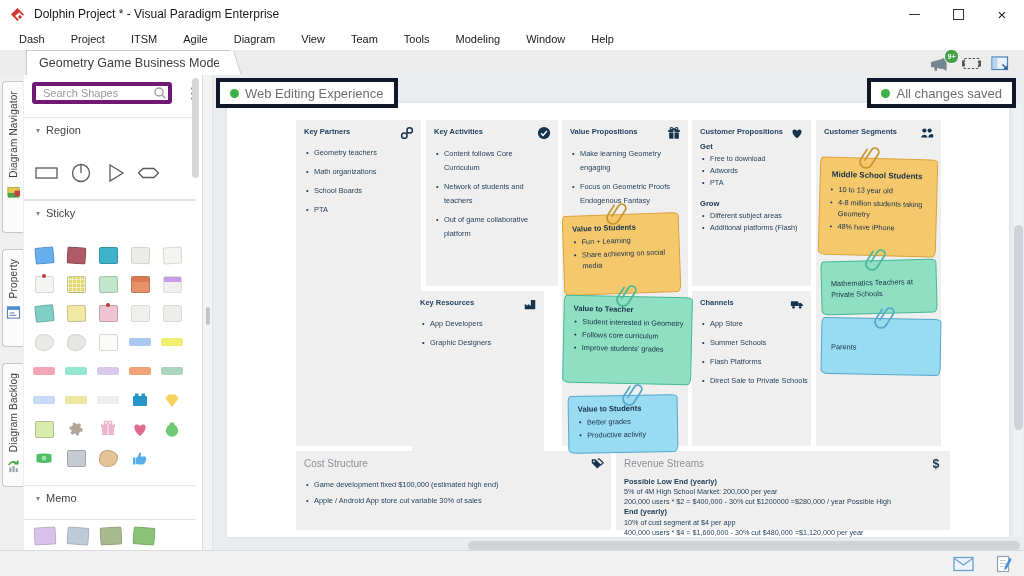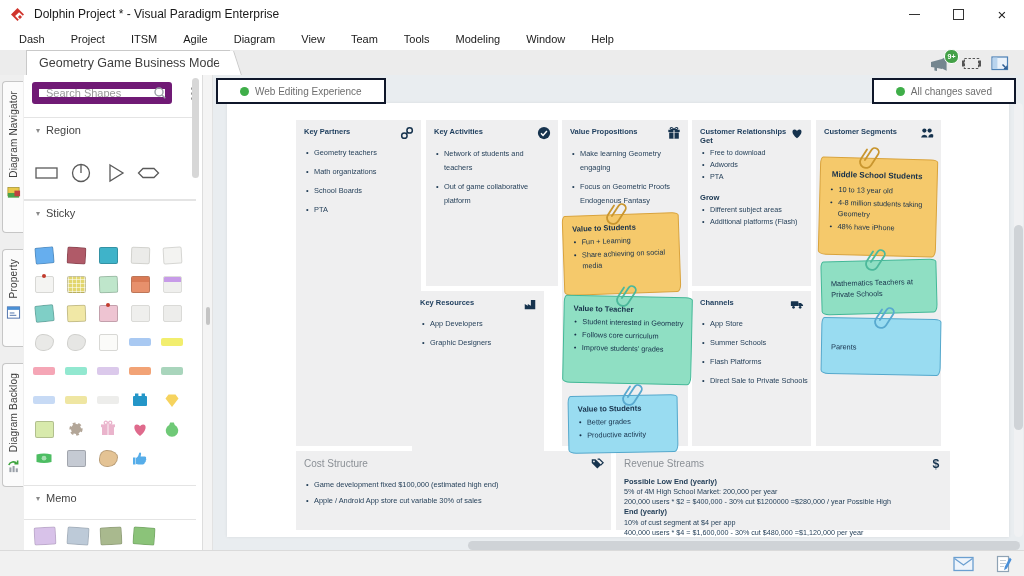--- a/index.html
+++ b/index.html
@@ -30,21 +30,21 @@
           color:#fff;font-size:7px;font-weight:bold;display:flex;align-items:center;justify-content:center;border:1px solid #fff;}
   
   #tabstrip{position:absolute;left:0;top:75px;width:24px;height:475px;background:#efefef;padding-top:6px;box-sizing:border-box;}
   .vtab{width:21px;margin:0 0 16px 2px;background:#fbfbfb;border:1px solid #c6c6c6;border-right:none;border-radius:4px 0 0 4px;
         display:flex;flex-direction:column;align-items:center;justify-content:flex-start;padding:9px 0 6px 0;box-sizing:border-box;}
   .vtab-label{writing-mode:vertical-rl;transform:rotate(180deg);font-size:10px;color:#3c3c3c;letter-spacing:.2px;}
   .vtab-icon{margin-top:7px;}
   
   #shapes-panel{position:absolute;left:24px;top:75px;width:179px;height:475px;background:#fff;border-right:1px solid #ddd;box-sizing:border-box;}
   #search-row{position:absolute;left:8px;top:7px;width:165px;height:22px;display:flex;align-items:center;}
-  #search-input{width:140px;height:22px;border:7px solid #701a75;border-radius:3px;font-size:11px;color:#333;
+  #search-input{width:140px;height:22px;border:4px solid #701a75;border-radius:3px;font-size:11px;color:#333;
         padding:0 20px 0 7px;box-sizing:border-box;outline:none;font-family:inherit;}
   #search-input::placeholder{color:#9a9a9a;}
   #search-icon{margin-left:-19px;display:flex;}
   #kebab{margin-left:24px;color:#7a7a7a;font-size:12px;letter-spacing:0;line-height:4px;display:flex;flex-direction:column;gap:2px;}
   .kdot{width:3px;height:3px;border-radius:50%;background:#8a8a8a;}
   .sec-head{position:absolute;left:0;width:172px;height:16px;display:flex;align-items:center;padding-left:12px;
         font-size:11px;color:#444;border-top:1px solid #e4e4e4;background:#fff;box-sizing:border-box;padding-top:12px;padding-bottom:12px;}
   .sec-head .tri{color:#8a8a8a;font-size:8px;margin-right:6px;}
   .sec-body-line{position:absolute;left:0;width:172px;border-top:1px solid #e4e4e4;}
   #region-row{position:absolute;left:10px;top:85px;display:flex;gap:8px;}
@@ -59,43 +59,43 @@
        background-repeat:no-repeat;background-position:3px 5px,3px 9px;}
   #memo-row{position:absolute;left:10px;top:452px;display:flex;gap:11px;}
   .memo-item{width:20px;height:16px;border-radius:2px;border:1px solid rgba(0,0,0,.12);}
   #panel-scroll-thumb{position:absolute;right:3px;top:3px;width:7px;height:100px;background:#d7d7d7;border-radius:4px;}
   
   #splitter{position:absolute;left:203px;top:75px;width:10px;height:475px;background:#f4f4f4;border-right:1px solid #e2e2e2;box-sizing:border-box;}
   #splitter-grip{position:absolute;left:3px;top:232px;width:4px;height:18px;background:#c4c4c4;border-radius:2px;}
   
   #canvas{position:absolute;left:213px;top:75px;width:811px;height:475px;background:#e9edf0;overflow:hidden;}
   #page{position:absolute;left:14px;top:28px;width:782px;height:434px;background:#fff;box-shadow:0 0 3px rgba(0,0,0,.08);}
-  .chip{position:absolute;background:#fff;border:2px solid #0f172a;height:22px;display:flex;align-items:center;
-        padding:0 22px;font-size:10px;color:#6e6e6e;gap:6px;z-index:30;}
+  .chip{position:absolute;background:#fff;border:4px solid #0f172a;height:22px;display:flex;align-items:center;
+        padding:0 10px;font-size:13px;color:#6e6e6e;gap:6px;z-index:30;}
   .chip .dot{width:9px;height:9px;border-radius:50%;}
   #chip-web{left:3px;top:3px;}
   #chip-saved{right:8px;top:3px;}
   
   .bmc-panel{position:absolute;background:#efeff0;box-sizing:border-box;padding:7px 8px;}
   .p-title{font-size:7.5px;font-weight:bold;color:#1c3c5c;}
   .bmc-panel.bottom .p-title{color:#8b9096;font-weight:normal;font-size:10px;}
   .p-icon{position:absolute;top:6px;right:7px;width:14px;height:14px;}
   .p-icon svg{width:14px;height:14px;display:block;}
   .p-list{list-style:none;margin:11px 0 0 0;padding:0;}
   .p-list li{position:relative;padding-left:10px;font-size:7.4px;color:#1e3a54;line-height:1.9;margin-bottom:5px;}
   .p-list li:before{content:"\2022";position:absolute;left:2px;}
   .bmc-panel.nowrap .p-list li{white-space:nowrap;line-height:1.6;margin-bottom:7px;}
   .bmc-panel.bottom .p-list{}
   .bmc-panel.bottom .p-list li{white-space:nowrap;line-height:1.45;margin-bottom:5px;}
   .p-group{margin-bottom:9px;}
   .p-group .g-label{font-size:7.6px;font-weight:bold;color:#16334e;margin-bottom:2px;}
   .p-group ul{list-style:none;margin:0;padding:0;}
   .p-group li{position:relative;padding-left:10px;font-size:7.2px;color:#1e3a54;line-height:1.7;white-space:nowrap;}
   .p-group li:before{content:"\2022";position:absolute;left:2px;}
-  #cr-groups{}
+  #cr-groups{margin-top:6px;}
   .rev-lines{margin-top:8px;}
   .rev-line{font-size:7.2px;color:#1e3a54;line-height:1.38;white-space:nowrap;}
   .rev-line.bold{font-weight:bold;font-size:7.5px;}
   
   .note{position:absolute;box-sizing:border-box;border:1.3px solid;border-radius:3px 7px 4px 8px / 7px 3px 8px 4px;
         padding:8px 6px 4px 9px;z-index:10;}
   .note-title{font-size:7.6px;font-weight:bold;color:#17304a;}
   .note ul{list-style:none;margin:4px 0 0 0;padding:0;}
   .note li{position:relative;padding-left:9px;font-size:7.3px;color:#17304a;line-height:1.5;margin-bottom:2px;}
   .note li:before{content:"\2022";position:absolute;left:1px;}
@@ -461,20 +461,21 @@
     </div>
     <div class="bmc-panel" style="left: 213px; top: 45px; width: 132px; height: 166px;">
       <div class="p-title">Key Activities</div>
       <span class="p-icon">
         <svg viewBox="0 0 16 16">
           <circle cx="8" cy="8" r="7" fill="#16334E"></circle>
           <path d="M4.6 8.4 l2.3 2.4 4.4-5" fill="none" stroke="#fff" stroke-width="1.7"></path>
         </svg>
       </span>
       <ul class="p-list">
+        <li>Content follows Core Curriculum</li>
         <li>Network of students and teachers</li>
         <li>Out of game collaborative platform</li>
       </ul>
     </div>
     <div class="bmc-panel nowrap" style="left: 199px; top: 216px; width: 132px; height: 184px;">
       <div class="p-title">Key Resources</div>
       <span class="p-icon">
         <svg viewBox="0 0 16 16">
           <path d="M2 14 V8 l3.5 2 V8 l3.5 2 V3.5 h5 V14 Z" fill="#16334E"></path>
         </svg>
@@ -494,21 +495,21 @@
           <path d="M5 4 C3.4 4 3 1.8 5 1.8 c1.5 0 2.2 1.1 3 2.2 C8.8 2.9 9.5 1.8 11 1.8 c2 0 1.6 2.2 0 2.2 Z" fill="none" stroke="#16334E" stroke-width="1.2"></path>
         </svg>
       </span>
       <ul class="p-list">
         <li>Make learning Geometry engaging</li>
         <li>Focus on Geometric Proofs Endogenous Fantasy</li>
         <li>Multiplayer Format</li>
       </ul>
     </div>
     <div class="bmc-panel" style="left: 479px; top: 45px; width: 119px; height: 166px;">
-      <div class="p-title">Customer Relationships</div>
+      <div class="p-title">Customer Propositions</div>
       <span class="p-icon">
         <svg viewBox="0 0 16 16">
           <path d="M8 14 C1.5 9.2 1.8 4 5.2 4 C7 4 8 5.8 8 5.8 C8 5.8 9 4 10.8 4 C14.2 4 14.5 9.2 8 14 Z" fill="#16334E"></path>
         </svg>
       </span>
       <div id="cr-groups">
         <div class="p-group">
           <div class="g-label">Get</div>
           <ul>
             <li>Free to download</li>

